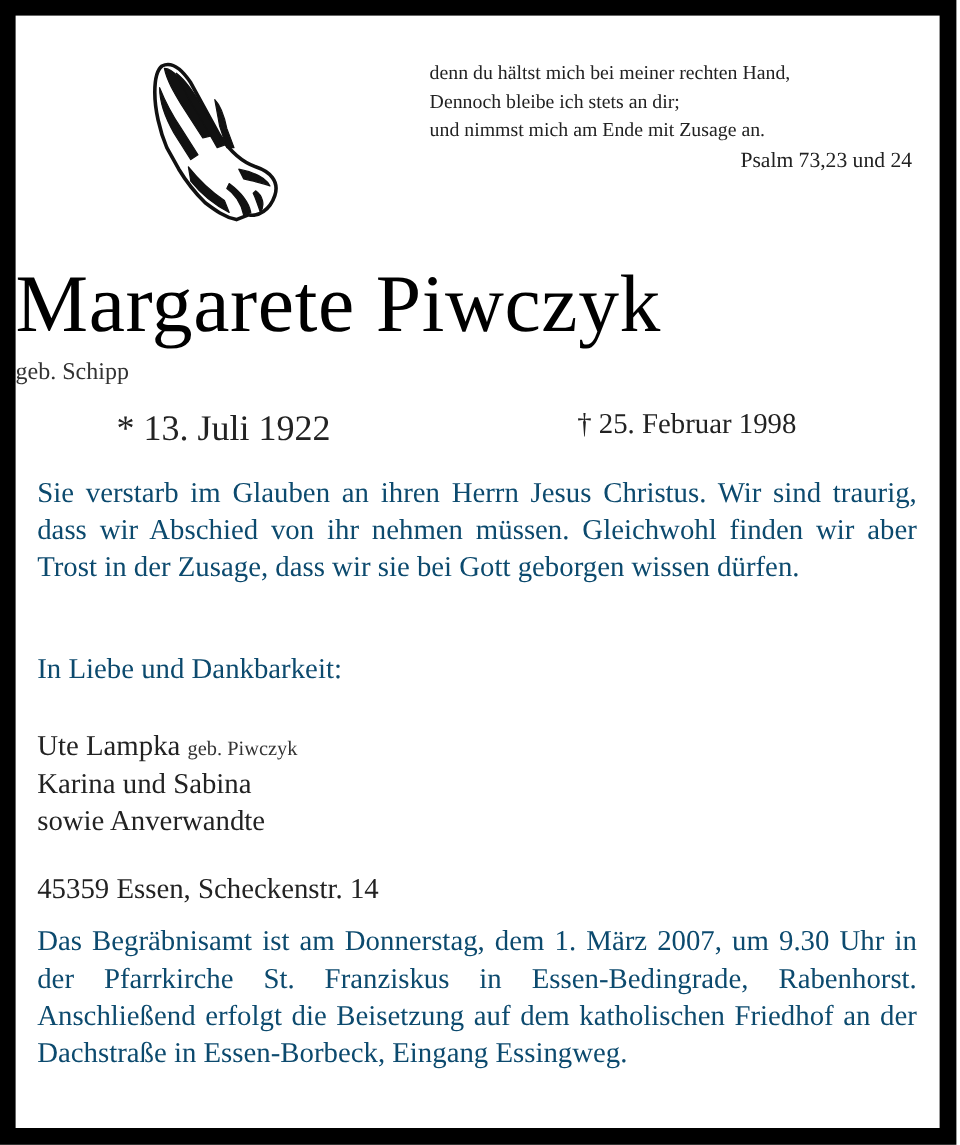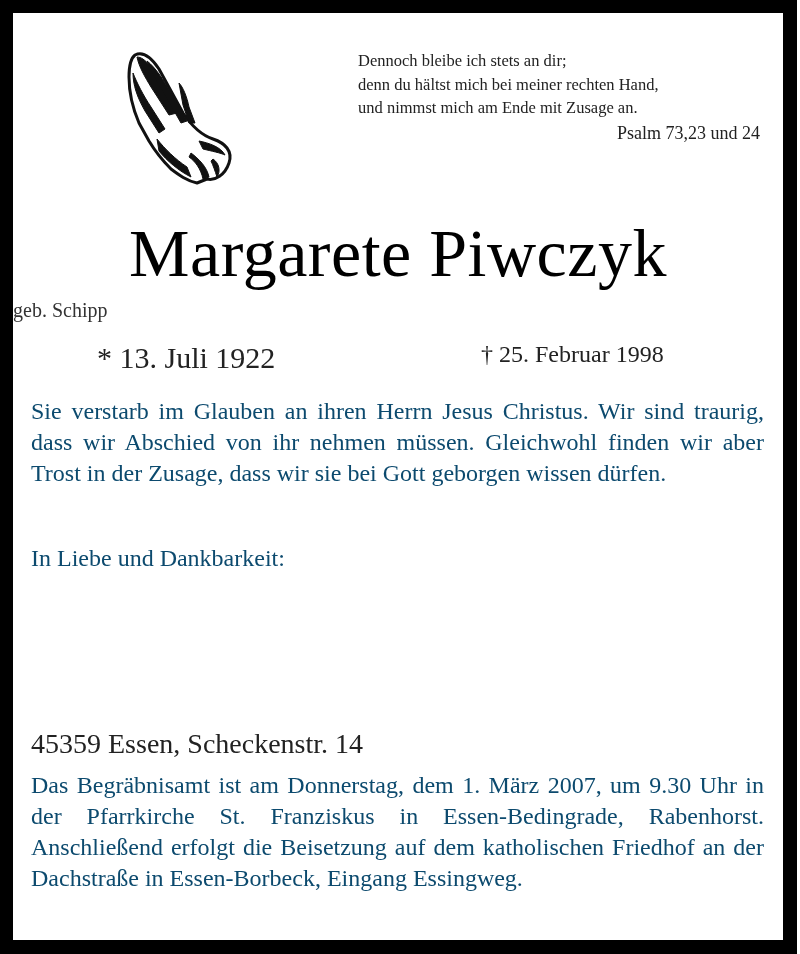--- a/index.html
+++ b/index.html
@@ -19,42 +19,42 @@
     position: absolute; left: 108px; top: 30px; width: 120px; height: 142px;
   }
   .verse {
     position: absolute; left: 345px; top: 36px; width: 420px;
     font-size: 16.5px; line-height: 23.5px; color: #222;
   }
   .verse .ref {
     text-align: right; font-size: 18px; margin-top: 2px; padding-right: 18px;
   }
   .name {
-    position: absolute; left: 0; width: 770px; top: 200px; text-align: center;
+    position: absolute; left: 0; width: 770px; top: 200px; 
     font-size: 68px; line-height: 80px; letter-spacing: 0.5px; color: #000;
   }
   .maiden {
     position: absolute; left: 0; width: 770px; top: 286px; 
     font-size: 20px; color: #333;
   }
   .birth {
     position: absolute; left: 84px; top: 328px; font-size: 30px; color: #222;
   }
   .death {
     position: absolute; left: 468px; top: 328px; font-size: 24px; color: #222;
   }
   .body-text {
     position: absolute; left: 18px; width: 733px; font-size: 24px; line-height: 31px;
     text-align: justify; color: #0c4a6e;
   }
   .p1 { top: 383px; }
   .p2 { top: 530px; }
   .family { position: absolute; left: 18px; top: 594px; font-size: 24px; line-height: 31px; color: #222; }
   .family .small { font-size: 17px; color: #333; }
-  .address { position: absolute; left: 18px; top: 715px; font-size: 28px; color: #222; }
+  .address { position: absolute; left: 18px; top: 715px; font-size: 24px; color: #222; }
   .p3 { top: 757px; }
 </style>
 </head>
 <body>
 
 <div class="frame">
   <div class="page">
 
     <div class="hands">
       <svg width="120" height="142" viewBox="0 0 120 142">
@@ -66,33 +66,45 @@
           <path d="M58 40 C62 44 66 54 68 64 L74 80 L68 80 L62 62 Z"></path>
           <path d="M36 96 C44 106 54 116 66 124 L70 134 C58 128 46 118 38 108 Z"></path>
           <path d="M78 98 C88 100 100 104 104 112 C100 110 90 108 82 106 Z"></path>
           <path d="M70 110 C78 116 86 124 88 134 L82 136 C80 126 74 118 68 114 Z"></path>
           <path d="M92 116 C98 120 100 128 96 134 C94 128 92 122 90 118 Z"></path>
         </g>
       </svg>
     </div>
 
     <div class="verse">
+      <div>denn du hältst mich bei meiner rechten Hand,</div>
       <div>Dennoch bleibe ich stets an dir;</div>
-      <div>denn du hältst mich bei meiner rechten Hand,</div>
       <div>und nimmst mich am Ende mit Zusage an.</div>
       <div class="ref">Psalm 73,23 und 24</div>
     </div>
 
     <div class="name">Margarete Piwczyk</div>
     <div class="maiden">geb. Schipp</div>
     <div class="birth">* 13. Juli 1922</div>
     <div class="death">† 25. Februar 1998</div>
 
     <div class="body-text p1">Sie verstarb im Glauben an ihren Herrn Jesus Christus. Wir sind traurig, dass wir Abschied von ihr nehmen müssen. Gleichwohl finden wir aber Trost in der Zusage, dass wir sie bei Gott geborgen wissen dürfen.</div>
     <div class="body-text p2">In Liebe und Dankbarkeit:</div>
 
+    <div class="family">
+      <div>
+        <span>Ute Lampka</span>
+        <span class="small">geb. Piwczyk</span>
+      </div>
+      <div>
+        <span>Karina und Sabina</span>
+      </div>
+      <div>
+        <span>sowie Anverwandte</span>
+      </div>
+    </div>
 
     <div class="address">45359 Essen, Scheckenstr. 14</div>
 
     <div class="body-text p3">Das Begräbnisamt ist am Donnerstag, dem 1. März 2007, um 9.30 Uhr in der Pfarrkirche St. Franziskus in Essen-Bedingrade, Rabenhorst. Anschließend erfolgt die Beisetzung auf dem katholischen Friedhof an der Dachstraße in Essen-Borbeck, Eingang Essingweg.</div>
 
   </div>
 </div>
 
 </body></html>

